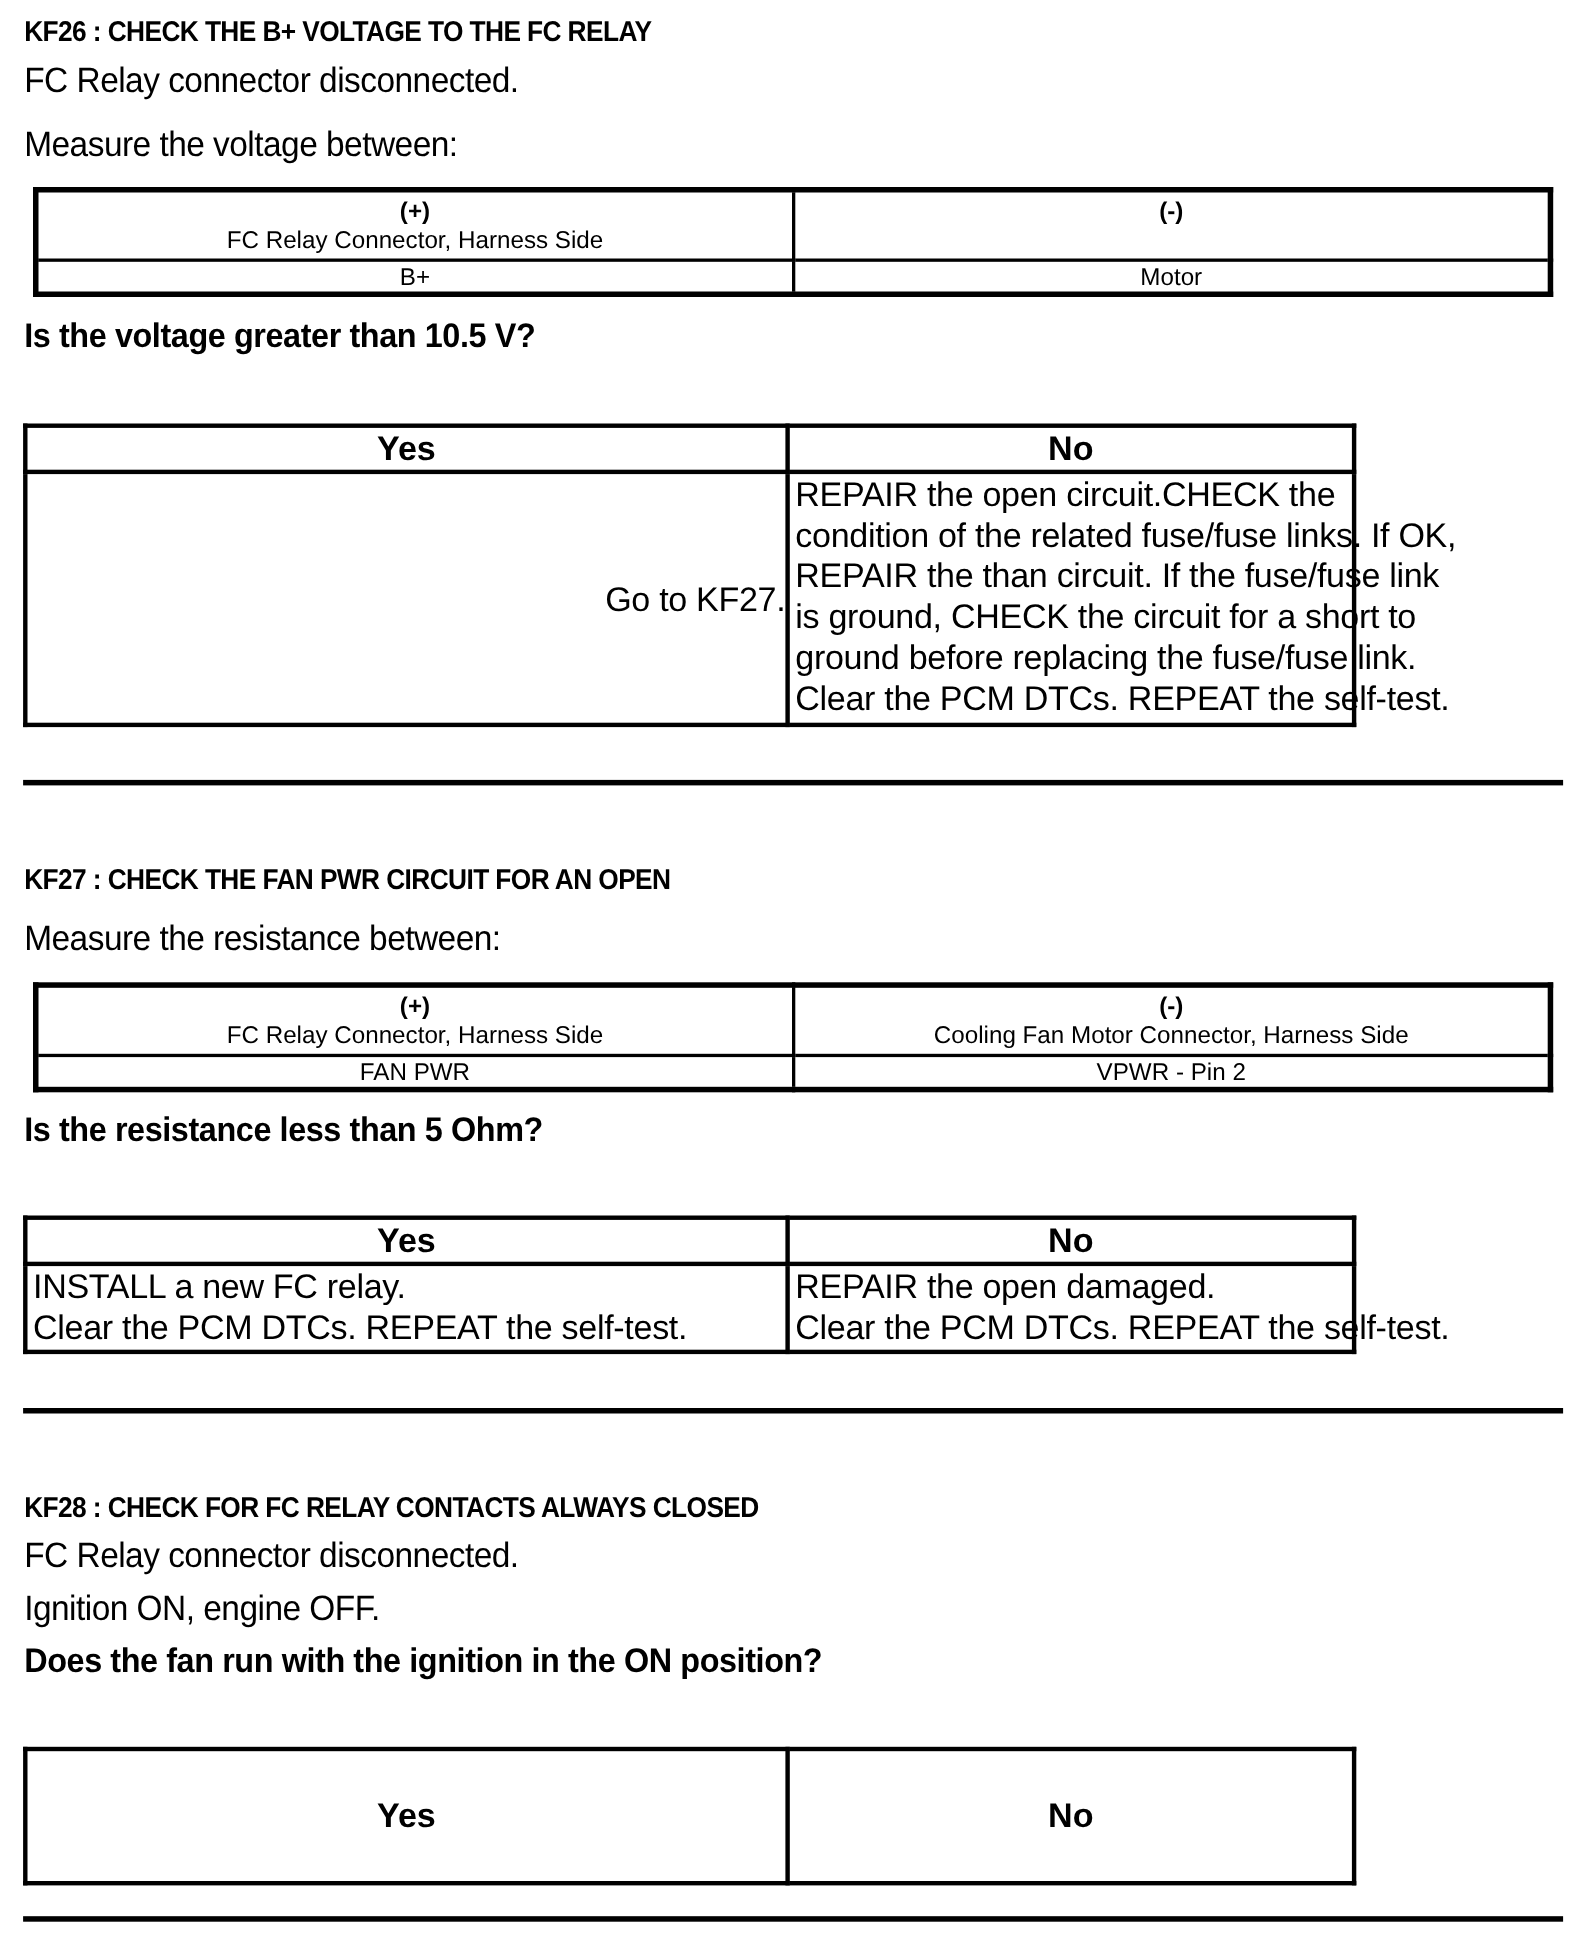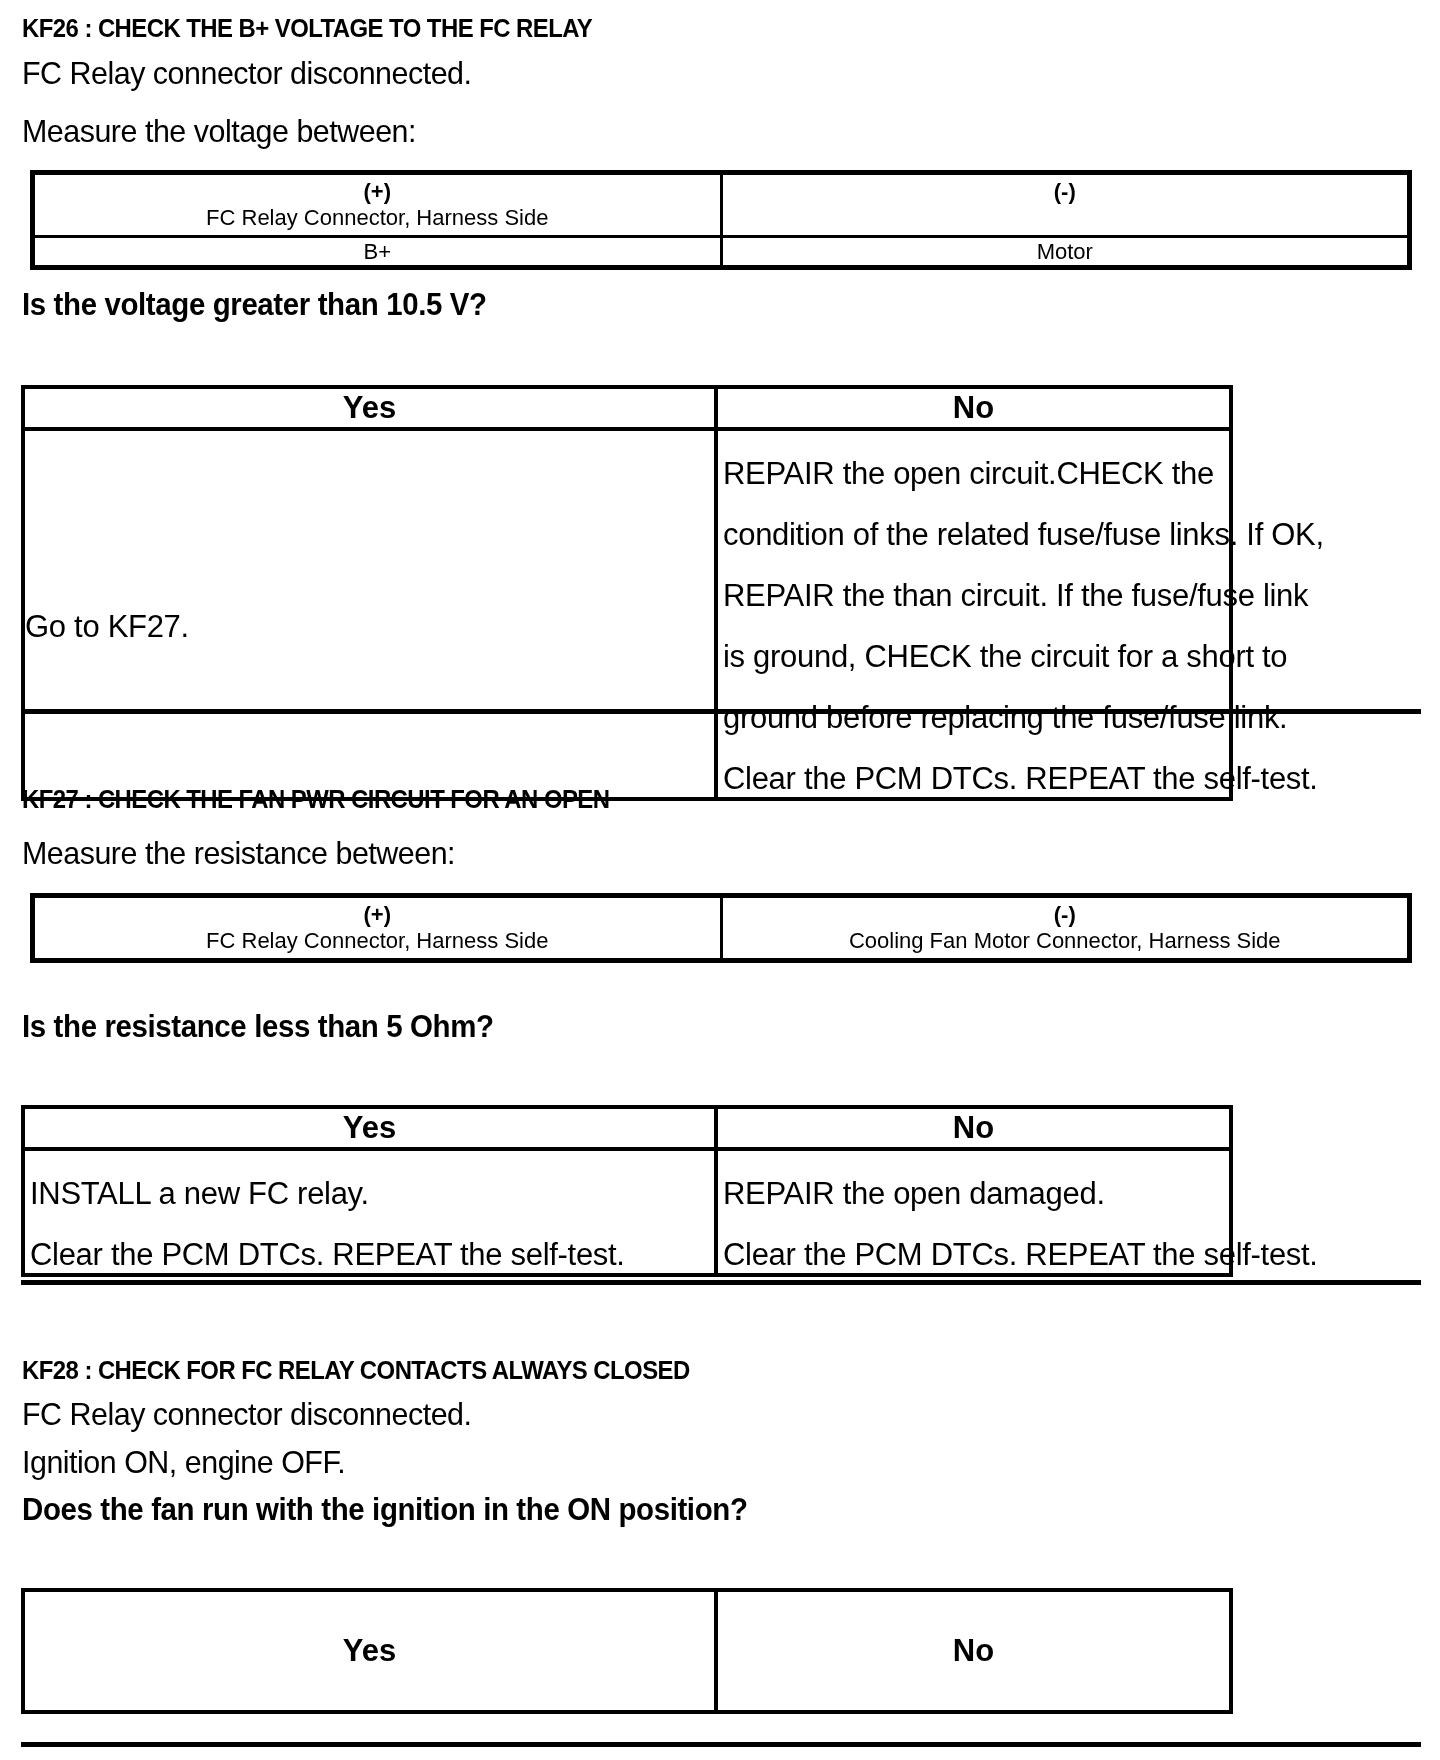--- a/index.html
+++ b/index.html
@@ -10,23 +10,23 @@
   .question { left: 22px; font-weight: bold; font-size: 31px; letter-spacing: -0.4px; white-space: nowrap; transform: scaleX(0.95); transform-origin: left; }
   table { border-collapse: collapse; position: absolute; table-layout: fixed; }
   .meas { left: 30px; width: 1382px; border: 5px solid #000; }
   .meas td { border: 3px solid #000; text-align: center; font-size: 22px; padding: 0; line-height: 26px; }
   .meas .hdr td { height: 56px; vertical-align: top; padding-top: 4px; }
   .meas .val td { height: 27px; }
   .meas .sign { font-weight: bold; display: block; }
   .yn { left: 21px; width: 1212px; border: 4px solid #000; }
   .yn th { border: 4px solid #000; font-size: 31px; font-weight: bold; height: 38px; padding: 0; line-height: 38px; }
   .yn td { border: 4px solid #000; font-size: 31px; padding: 0 0 0 5px; line-height: 37px; vertical-align: top; letter-spacing: -0.3px; }
-  .yn td.center { text-align: left; vertical-align: middle; padding: 0; }
+  .yn td.center { text-align: right; vertical-align: middle; padding: 0; }
   .rule { left: 21px; width: 1400px; height: 5px; background: #000; }
-  .cell-line { display: block; white-space: nowrap; margin-top: 24px; }
+  .cell-line { display: block; white-space: nowrap; }
 </style>
 </head>
 <body>
 
 <div class="abs step-title" style="top:13px;">KF26 : CHECK THE B+ VOLTAGE TO THE FC RELAY</div>
 <div class="abs line" style="top:55px;">FC Relay connector disconnected.</div>
 <div class="abs line" style="top:113px;">Measure the voltage between:</div>
 
 <table class="meas" style="top:170px;">
   <tbody>
@@ -85,20 +85,24 @@
       <tr class="hdr">
     <td>
       <span class="sign">(+)</span>
       <span>FC Relay Connector, Harness Side</span>
     </td>
     <td>
       <span class="sign">(-)</span>
       <span>Cooling Fan Motor Connector, Harness Side</span>
     </td>
   </tr>
+  <tr class="val">
+    <td>FAN PWR</td>
+    <td>VPWR - Pin 2</td>
+  </tr>
 </tbody>
   </table>
 
 <div class="abs question" style="top:1009px;">Is the resistance less than 5 Ohm?</div>
 
 <table class="yn" style="top:1105px; height:126px;">
   <colgroup>
       <col style="width:693px">
       <col>
     </colgroup>

